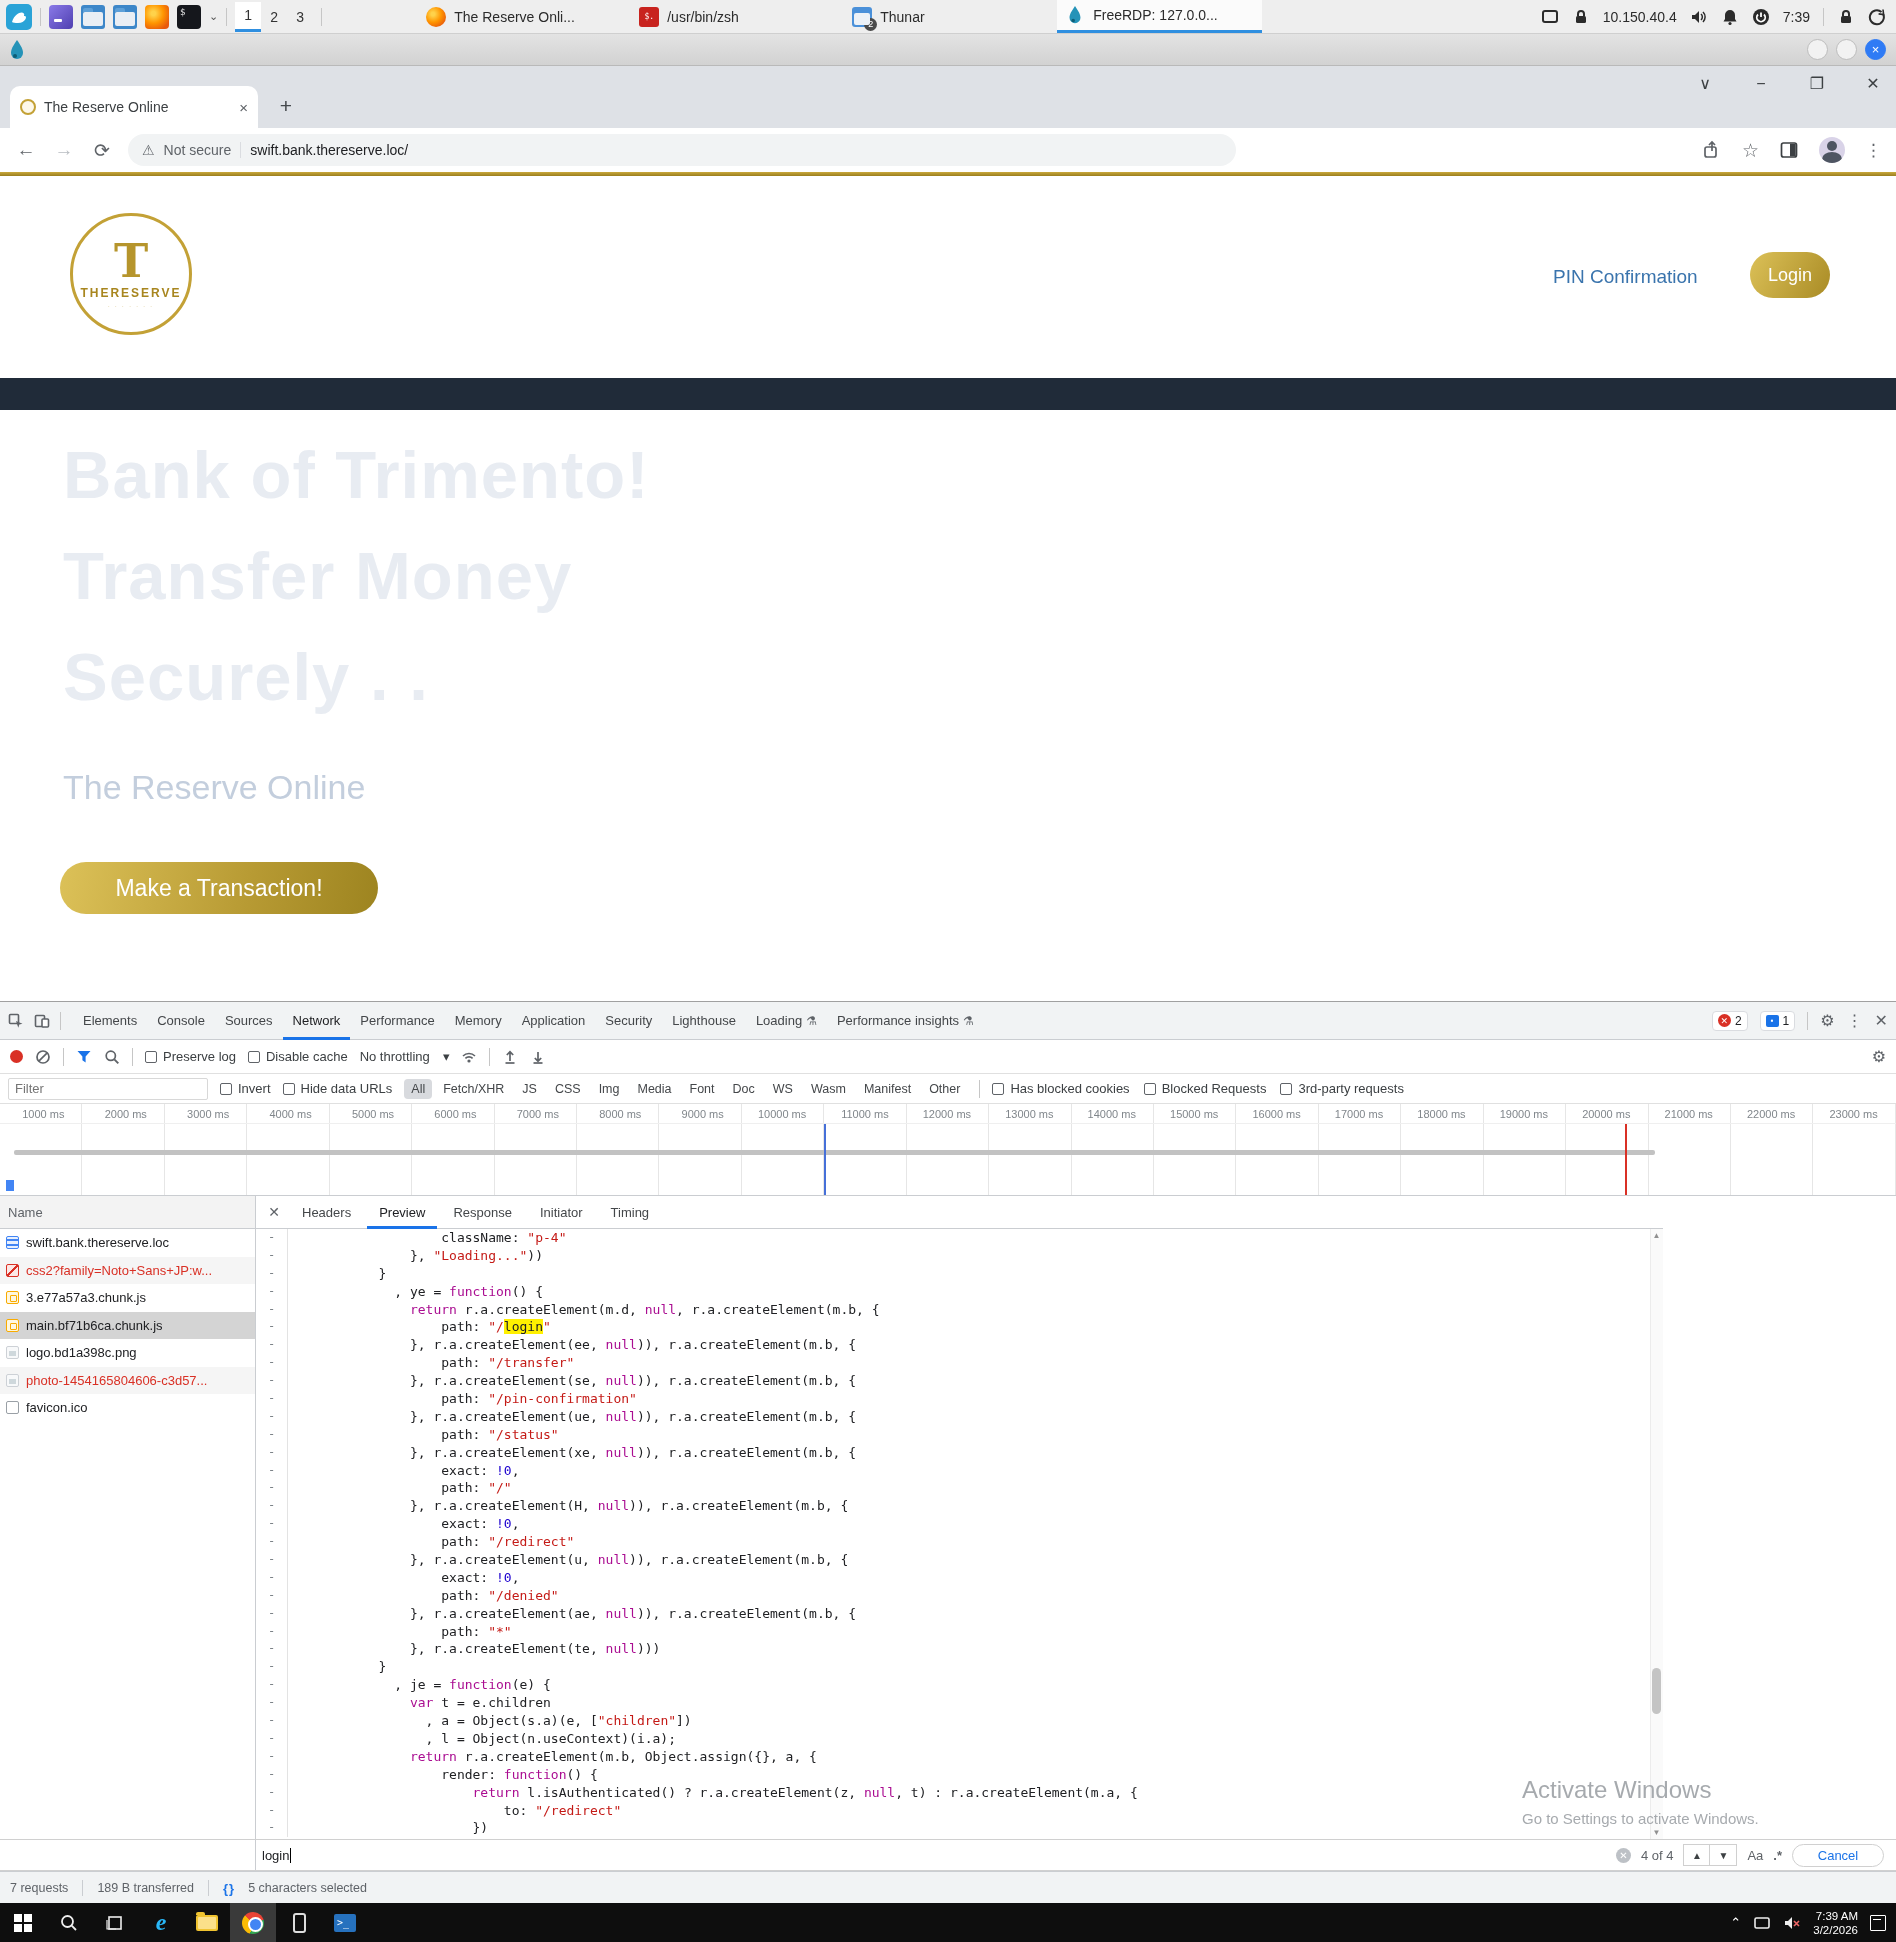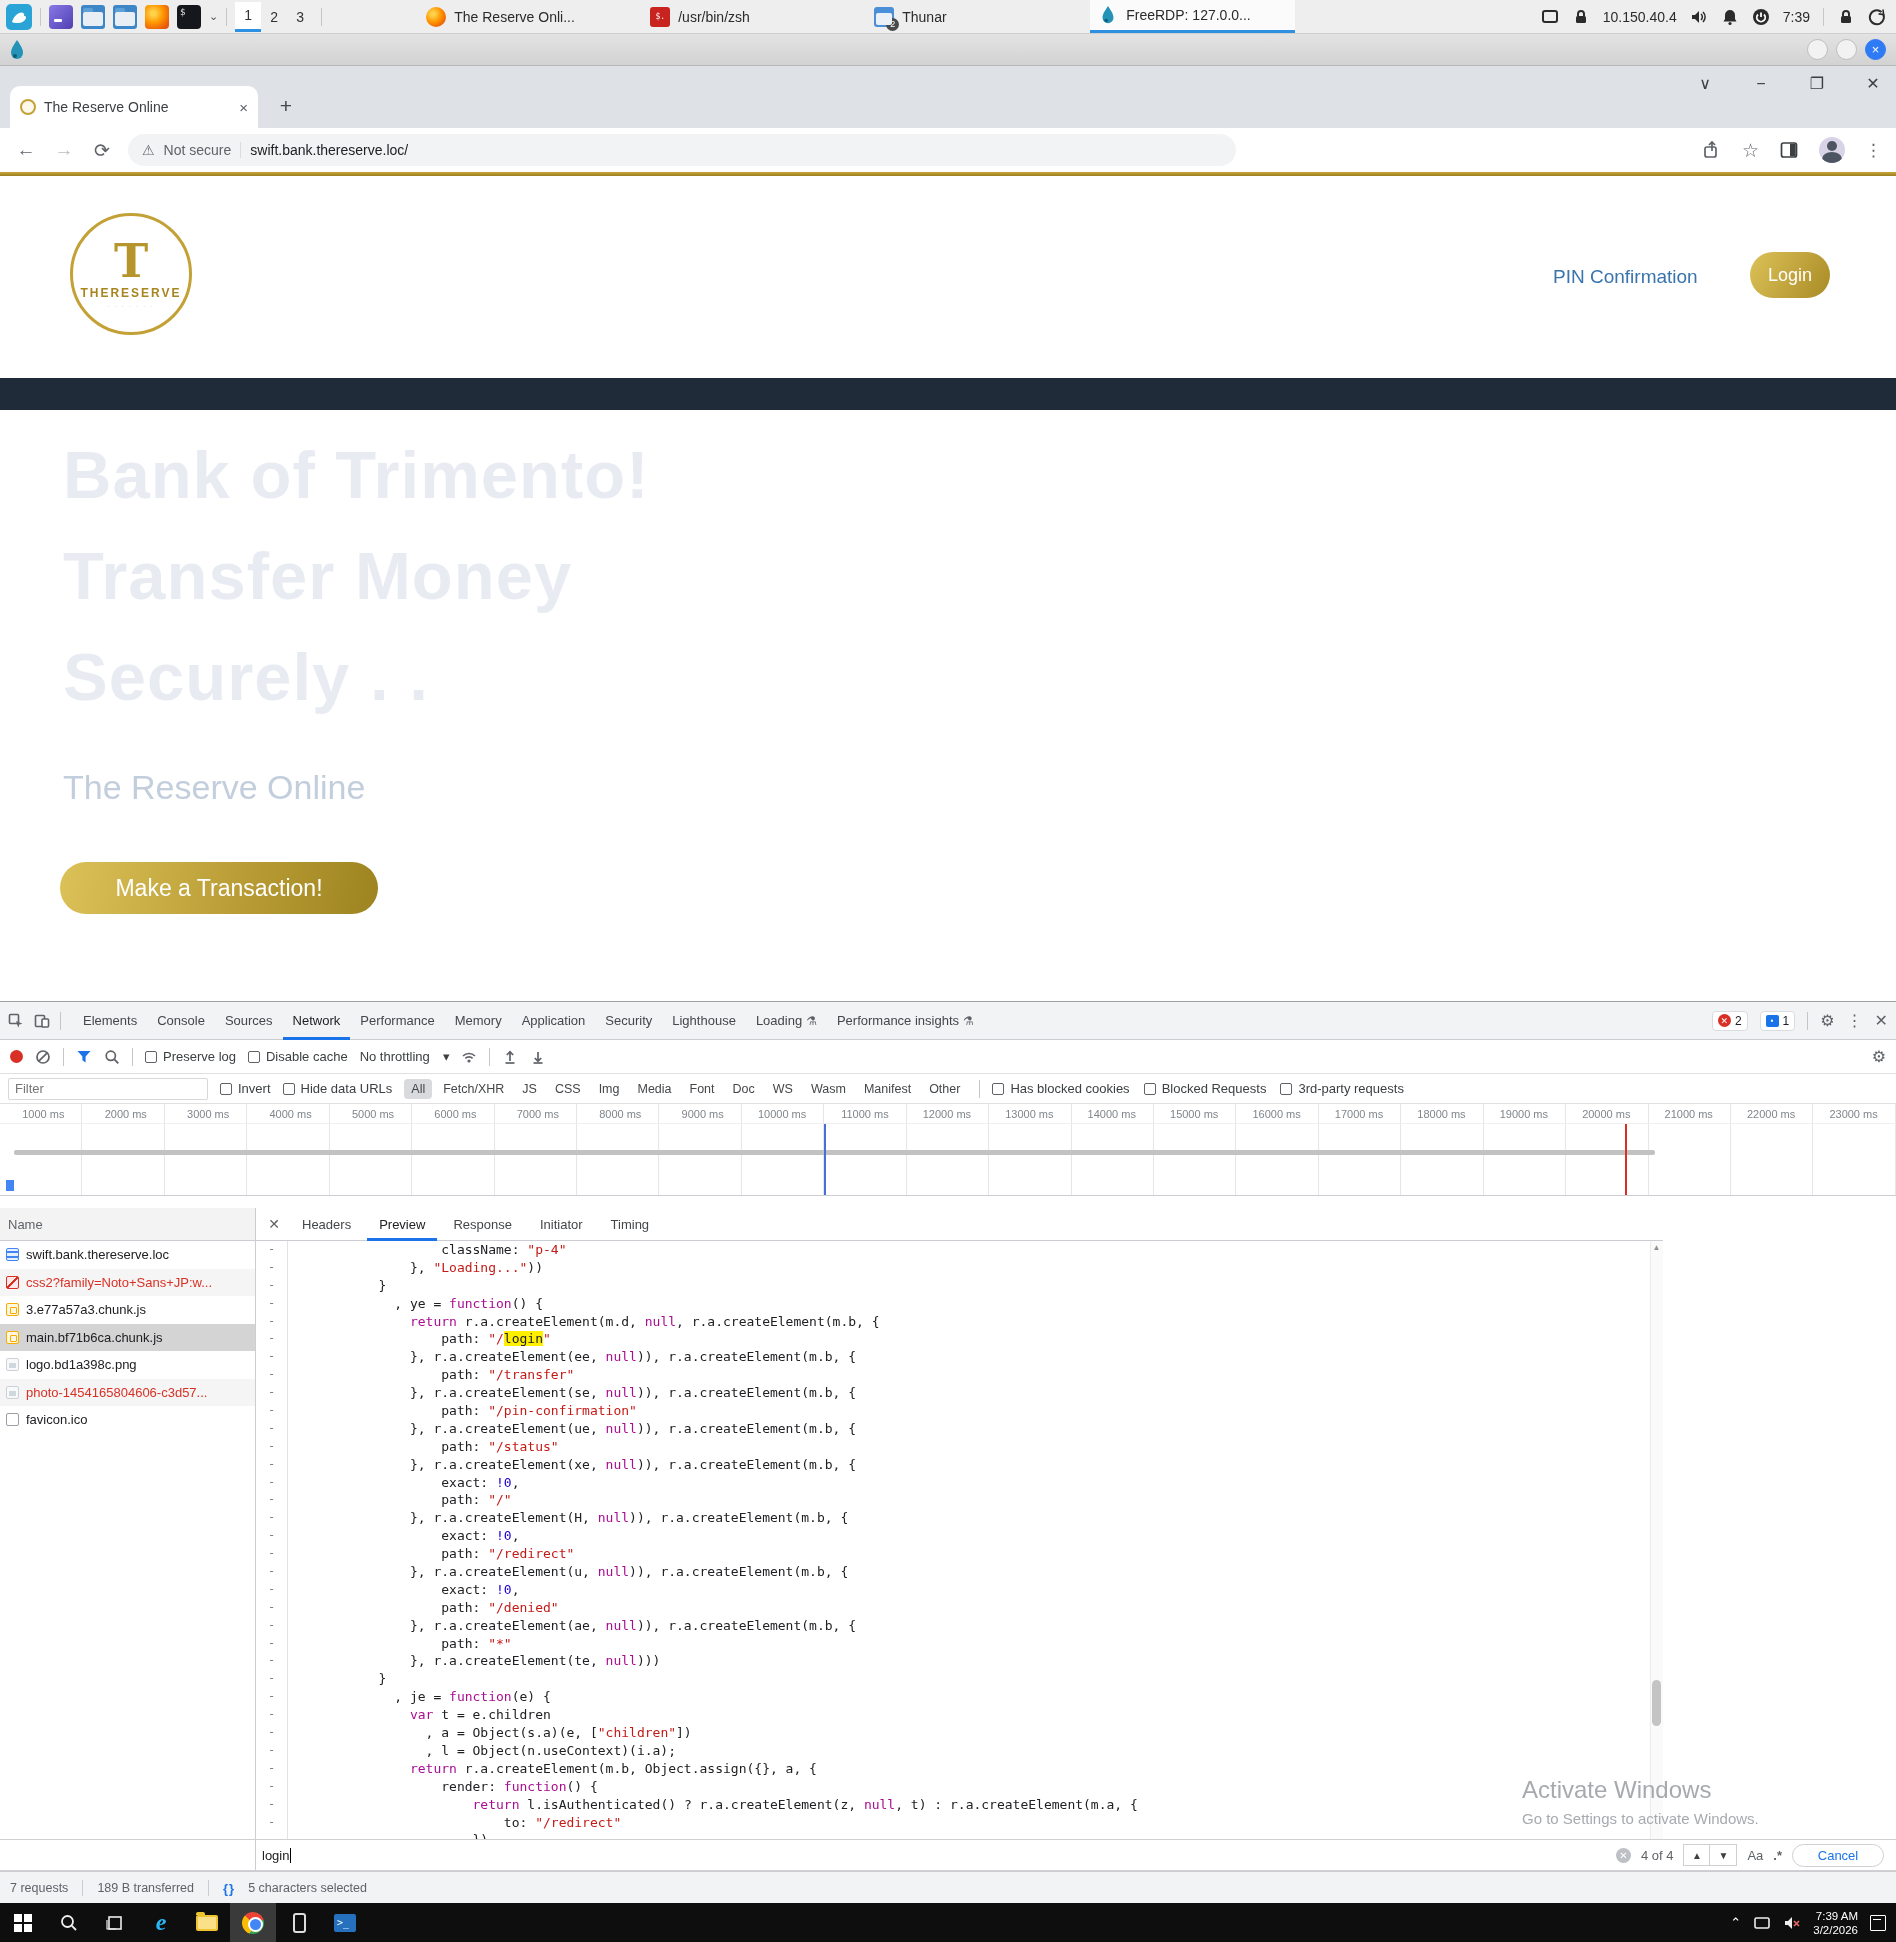--- a/index.html
+++ b/index.html
@@ -97,21 +97,21 @@
 #filter-input{width:200px;height:22px;border:1px solid #d8d8d8;border-radius:2px;font-size:13px;padding:0 6px;color:#202124;background:#fff;font-family:"Liberation Sans",sans-serif}
 .chip{padding:3px 7px;border-radius:4px;color:#44474a;font-size:12.5px;white-space:nowrap}
 .chip.active{background:#d8dade}
 #dt-timeline{position:absolute;left:0;top:102px;width:1896px;height:92px;border-bottom:1px solid #cacdd1;background-image:repeating-linear-gradient(to right,transparent 0px,transparent 81.43px,#e6e6e6 81.43px,#e6e6e6 82.43px)}
 #tl-labels{display:flex;height:20px;align-items:center;border-bottom:1px solid #efefef}
 .tl-cell{width:82.43px;flex:none;text-align:right;padding-right:18px;font-size:11px;color:#80868b;overflow:hidden;white-space:nowrap}
 #tl-bar{position:absolute;left:14px;top:46px;width:1641px;height:5px;background:#c2c2c2;border-radius:2px}
 #tl-dcl{position:absolute;top:20px;bottom:0;width:2px;background:#4670d8}
 #tl-load{position:absolute;top:20px;bottom:0;width:2px;background:#d93025}
 #tl-chip{position:absolute;left:6px;bottom:4px;width:8px;height:11px;background:#4285f4}
-#dt-main{position:absolute;left:0;top:206px;width:1663px;height:643px;display:flex}
+#dt-main{position:absolute;left:0;top:194px;width:1663px;height:643px;display:flex}
 #req-panel{width:256px;flex:none;border-right:1px solid #cacdd1;display:flex;flex-direction:column}
 #req-header{height:33px;line-height:33px;padding-left:8px;background:#f3f3f3;border-bottom:1px solid #cacdd1;color:#5f6368;font-size:13px}
 .req-row{height:27.5px;display:flex;align-items:center;gap:7px;padding-left:6px;font-size:13px;color:#202124;white-space:nowrap;overflow:hidden}
 .req-row.stripe{background:#f5f5f5}
 .req-row.selected{background:#d4d4d4}
 .req-row.err{color:#d93025}
 .ric{width:13px;height:13px;border:1px solid #9aa0a6;border-radius:2px;flex:none;position:relative;background:#fff}
 .ric.doc{border-color:#4285f4;background:repeating-linear-gradient(#e8f0fe 0 2px,#4285f4 2px 3.5px,#e8f0fe 3.5px 5px)}
 .ric.csserr{border-color:#d93025;background:linear-gradient(135deg,#fce8e6 44%,#d93025 44% 58%,#fce8e6 58%)}
 .ric.js{border-color:#f9ab00;background:#fef7e0}
@@ -191,21 +191,21 @@
     <div class="launcher l-firefox"></div>
     <div class="launcher l-term">$</div>
     <span class="caret">⌄</span>
     <div class="vsep"></div>
     <div id="workspaces" style="display:flex">
         <div class="ws active">1</div>
         <div class="ws">2</div>
         <div class="ws">3</div>
       </div>
     <div class="vsep"></div>
-    <div id="taskbar-windows" style="display:flex;gap:19px;margin-left:88px">
+    <div id="taskbar-windows" style="display:flex;gap:8px;margin-left:88px">
         <div class="winbtn">
           <span class="wicon wi-firefox"></span>
           <span>The Reserve Onli...</span>
         </div>
         <div class="winbtn">
           <span class="wicon wi-zsh">$.</span>
           <span>/usr/bin/zsh</span>
         </div>
         <div class="winbtn">
           <span class="wicon wi-thunar">

